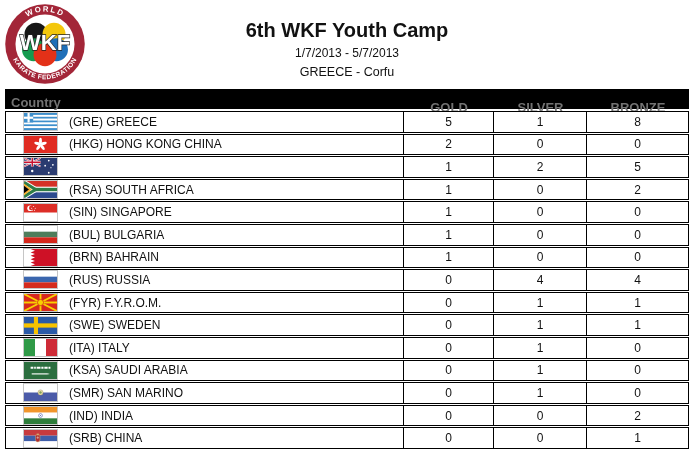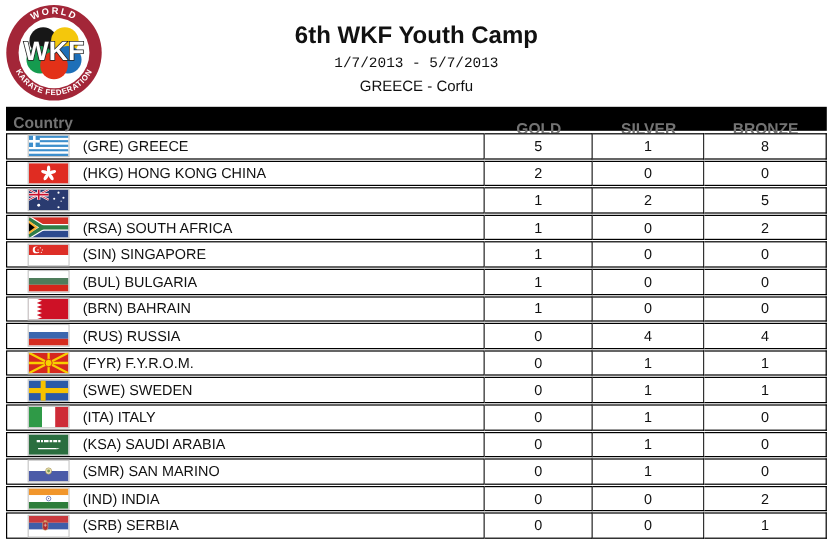--- a/index.html
+++ b/index.html
@@ -6,21 +6,21 @@
   .page{
     position:relative;width:694px;height:452px;background:#fff;overflow:hidden;
     font-family:"Liberation Sans",sans-serif;color:#111;
   }
   
   .logo{position:absolute;left:4px;top:3px;width:82px;height:82px;}
   .logo svg{display:block;width:100%;height:100%;font-family:"Liberation Sans",sans-serif;}
   
   .head{text-align:center;padding-top:18px;}
   .title{font-size:20px;font-weight:bold;line-height:24px;}
-  .dates{font-size:12px;margin-top:4px;font-family:Liberation Mono, monospace;}
+  .dates{font-size:12px;margin-top:4px;}
   .location{font-size:12.5px;margin-top:5px;}
   .table-title{font-size:15px;font-weight:bold;margin-top:11px;}
   
   .medals-table{position:absolute;left:5px;top:89px;width:684px;}
   .thead{
     display:grid;grid-template-columns:399px 90px 93px 102px;
     background:#000;color:#737373;height:20px;align-items:center;
     font-weight:bold;font-size:13px;
   }
   .th.country{text-align:left;padding-left:6px;}
@@ -333,21 +333,21 @@
             <span class="flag">
               <svg viewBox="0 0 60 30" preserveAspectRatio="none">
                 <rect x="0" y="0" width="60" height="10" fill="#C73A3E"></rect>
                 <rect x="0" y="10" width="60" height="10" fill="#3F5EA9"></rect>
                 <rect x="0" y="20" width="60" height="10" fill="#fff"></rect>
                 <rect x="23" y="6.5" width="4" height="2" fill="#D8C27A"></rect>
                 <path d="M21,9 h8 v8 a4,4 0 0 1 -8,0 z" fill="#B02A30" stroke="#D8C27A" stroke-width="0.8"></path>
                 <path d="M25,11 v5 M22.8,13.5 h4.4" stroke="#E9E3D6" stroke-width="0.9"></path>
               </svg>
             </span>
-            <span class="country-label">(SRB) SERBIA</span>
+            <span class="country-label">(SRB) CHINA</span>
           </div>
           <div class="td num-cell">0</div>
           <div class="td num-cell">0</div>
           <div class="td num-cell">1</div>
         </div>
       </div>
   </div>
 
 </div>
 

